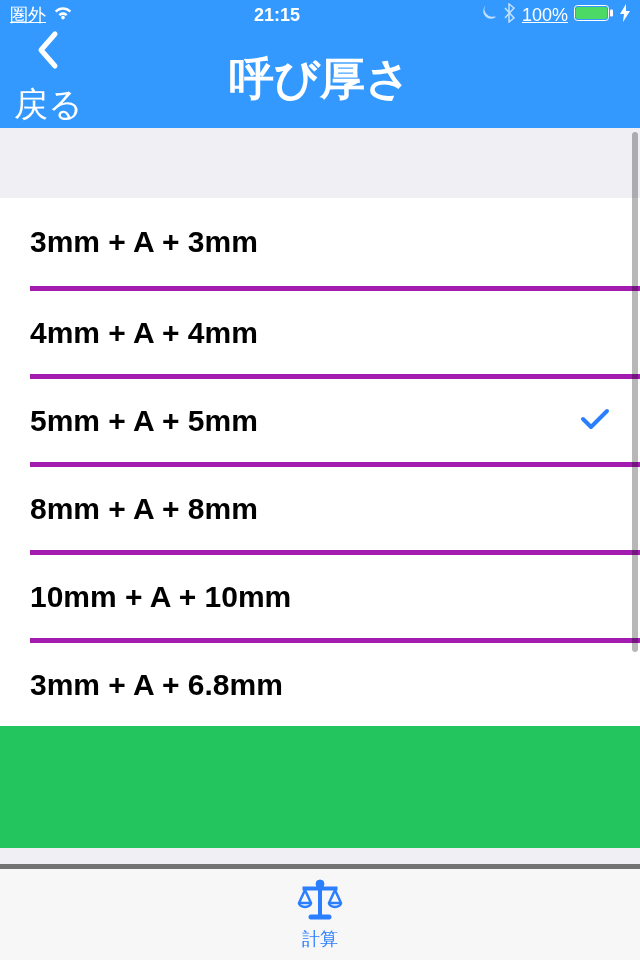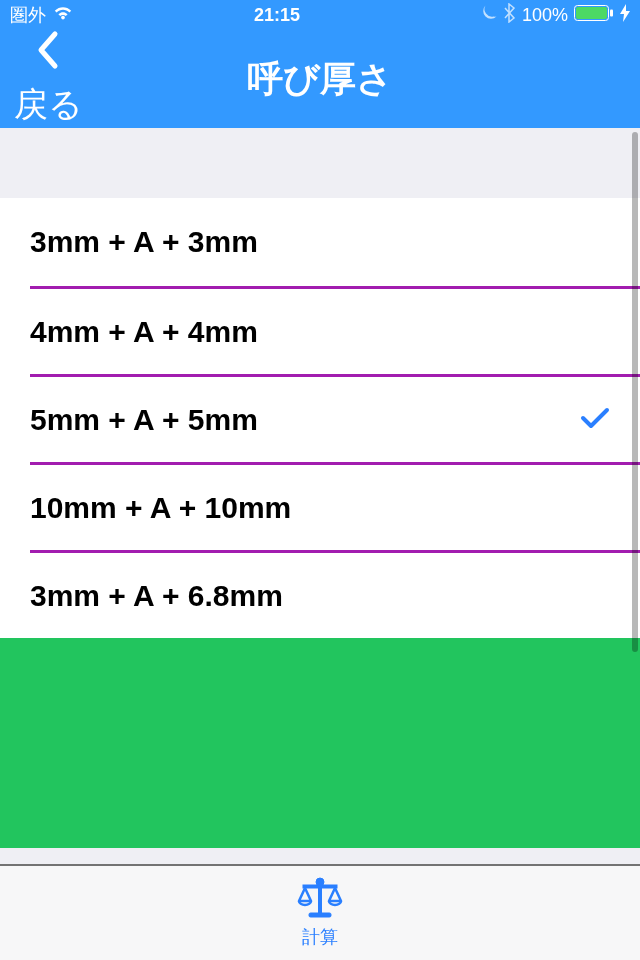--- a/index.html
+++ b/index.html
@@ -10,21 +10,21 @@
       height: 30px;
       background: #3399ff;
       color: #fff;
       display: flex;
       align-items: center;
       justify-content: space-between;
       padding: 0 10px;
       font-size: 18px;
       font-weight: 500;
     }
-    .status-left, .status-right { display: flex; align-items: center; gap: 6px; }
+    .status-left, .status-right { display: flex; align-items: center; gap: 6px; text-decoration: underline; }
     .status-center { flex: 1; text-align: center; font-weight: 600; }
 
     .nav-bar {
       height: 98px;
       background: #3399ff;
       color: #fff;
       display: flex;
       align-items: center;
       position: relative;
     }
@@ -35,21 +35,21 @@
       padding-left: 14px;
       font-size: 34px;
       font-weight: 400;
       cursor: pointer;
       flex-direction: column;
     }
     .nav-title {
       position: absolute;
       left: 50%;
       transform: translateX(-50%);
-      font-size: 36px;
+      font-size: 45px;
       font-weight: 600;
     }
 
     .content {
       flex: 1;
       background: #22c55e;
       overflow: hidden;
       position: relative;
     }
     .spacer { height: 70px; background: #efeff4; }
@@ -58,38 +58,38 @@
       display: flex;
       align-items: center;
       justify-content: space-between;
       height: 88px;
       padding: 0 30px;
       font-size: 30px;
       font-weight: 600;
       color: #000;
       cursor: pointer;
     }
-    .list-row + .list-row { border-top: 3px solid #a21caf; margin-left: 30px; padding-left: 0; }
+    .list-row + .list-row { border-top: 5px solid #a21caf; margin-left: 30px; padding-left: 0; }
     .row-label { }
     .checkmark { color: #2a7fff; }
 
     .scrollbar {
       position: absolute;
       top: 4px;
       right: 2px;
       width: 6px;
       height: 520px;
       background: rgba(0,0,0,0.28);
       border-radius: 3px;
     }
 
     .tab-bar {
       height: 96px;
       background: #f7f7f8;
-      border-top: 2px solid #737373;
+      border-top: 5px solid #737373;
       display: flex;
       margin-top: 16px;
     }
     .tab {
       flex: 1;
       display: flex;
       flex-direction: column;
       align-items: center;
       justify-content: center;
       gap: 2px;
@@ -160,20 +160,23 @@
         <span class="row-label">3mm + A + 3mm</span>
       </div>
       <div class="list-row">
         <span class="row-label">4mm + A + 4mm</span>
       </div>
       <div class="list-row">
         <span class="row-label">5mm + A + 5mm</span>
         <span class="checkmark"><svg width="30" height="24" viewBox="0 0 30 24">
             <path fill="none" stroke="#2a7fff" stroke-width="4" stroke-linecap="round" stroke-linejoin="round" d="M3 12 L11 20 L27 4"></path>
           </svg></span>
+      </div>
+      <div class="list-row">
+        <span class="row-label">8mm + A + 8mm</span>
       </div>
       <div class="list-row">
         <span class="row-label">10mm + A + 10mm</span>
       </div>
       <div class="list-row">
         <span class="row-label">3mm + A + 6.8mm</span>
       </div>
     </div>
   <div class="scrollbar"></div>
 </div>

